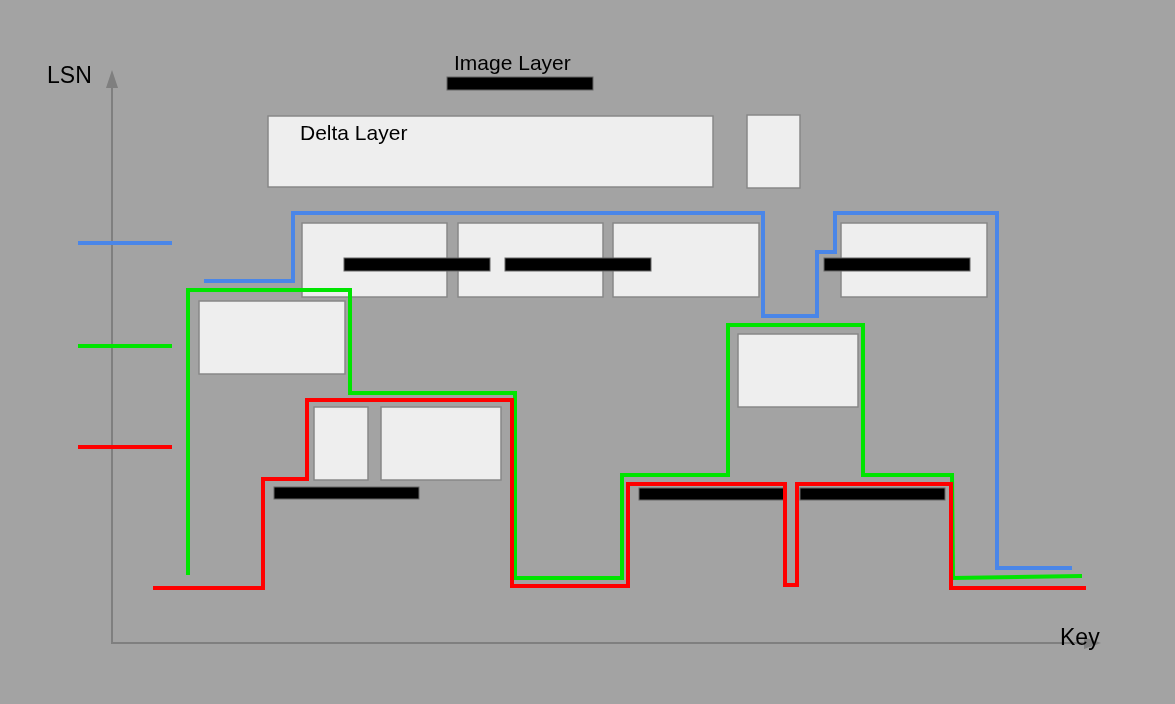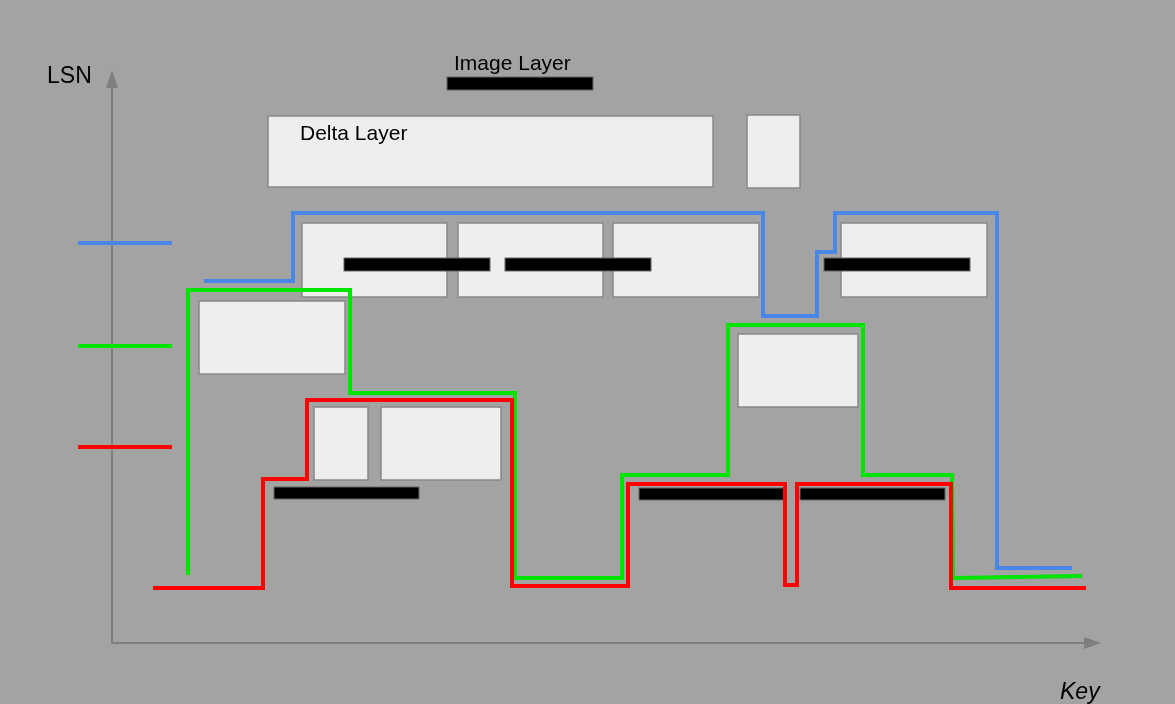--- a/index.html
+++ b/index.html
@@ -20,21 +20,21 @@
     left: 0;
     top: 0;
   }
   .label {
     position: absolute;
     color: #000000;
     white-space: nowrap;
     line-height: 1.15;
   }
   .label-lsn   { left: 47px;   top: 62px;  font-size: 23px; }
-  .label-key   { left: 1060px; top: 678px; font-size: 23px; font-style: italic; }
+  .label-key   { left: 1060px; top: 624px; font-size: 23px; }
   .label-image { left: 454px;  top: 51px;  font-size: 21px; }
   .label-delta { left: 300px;  top: 121px; font-size: 21px; }
 </style>
 </head>
 <body>
 
 <div class="canvas">
   <svg id="diagram-svg" width="1175" height="704" viewBox="0 0 1175 704">
       <line x1="112" y1="644" x2="112" y2="86" stroke="#7f7f7f" stroke-width="2"></line>
       <polygon points="112,70 106,88 118,88" fill="#7f7f7f"></polygon>

